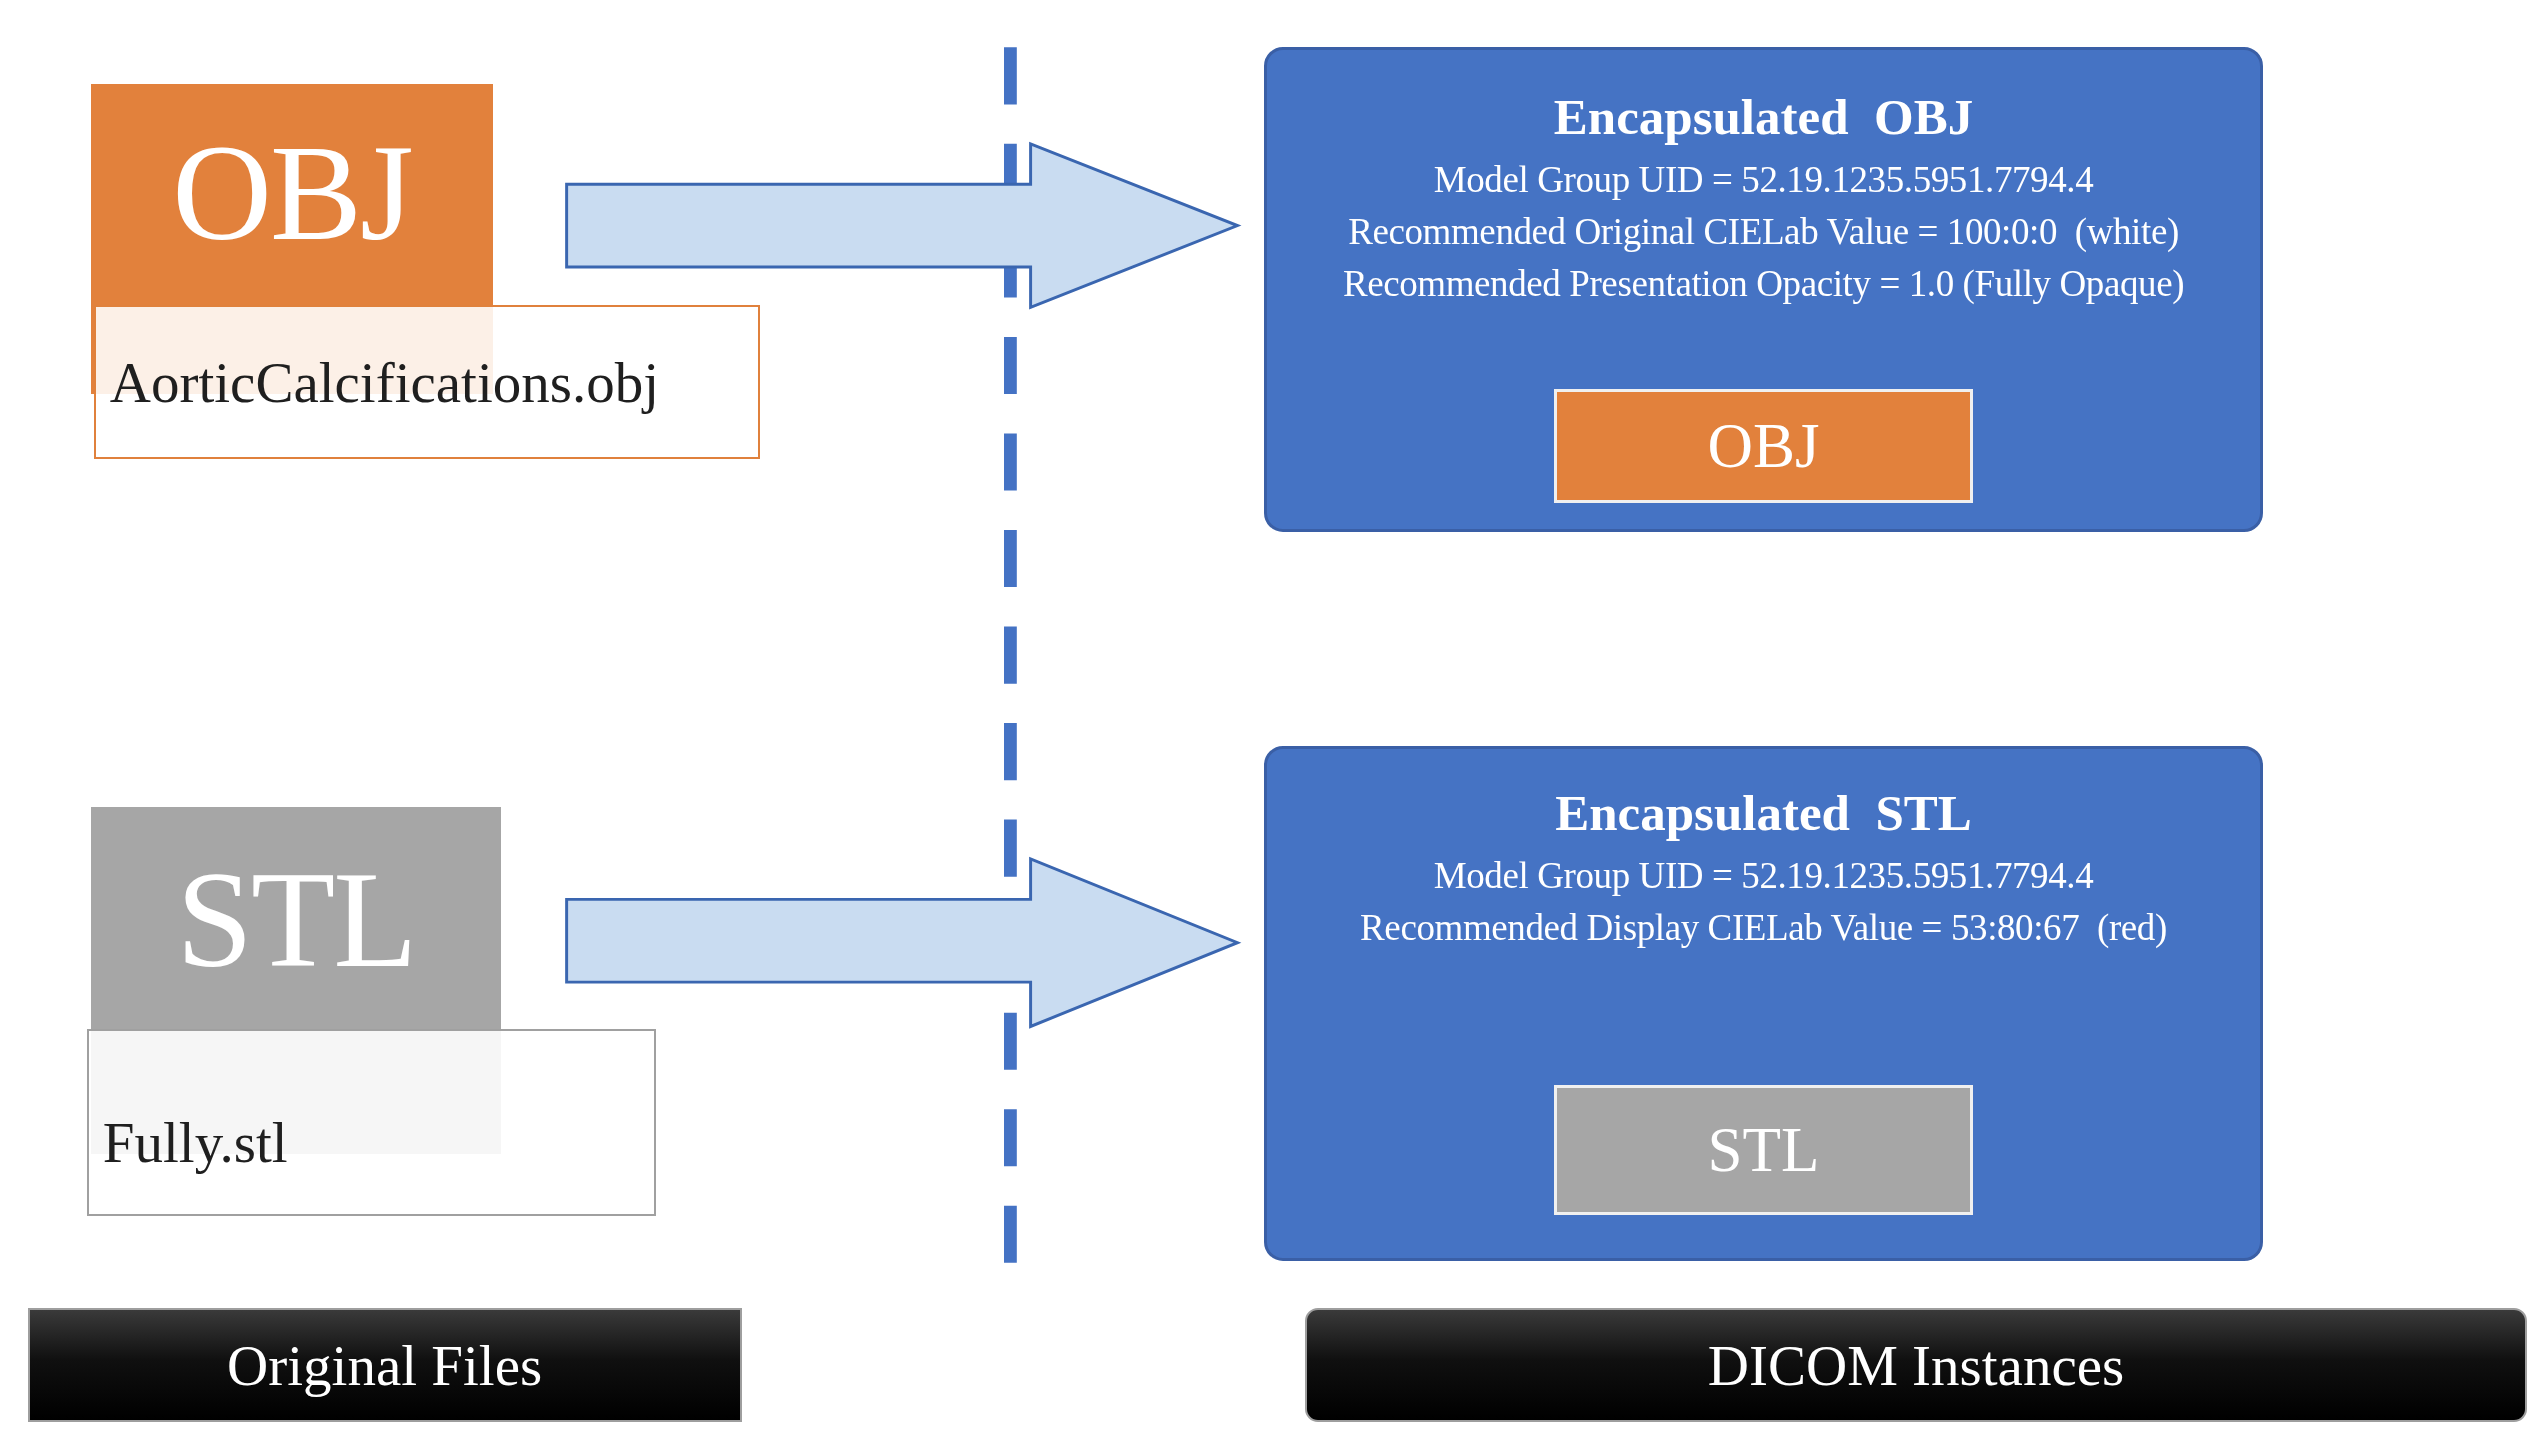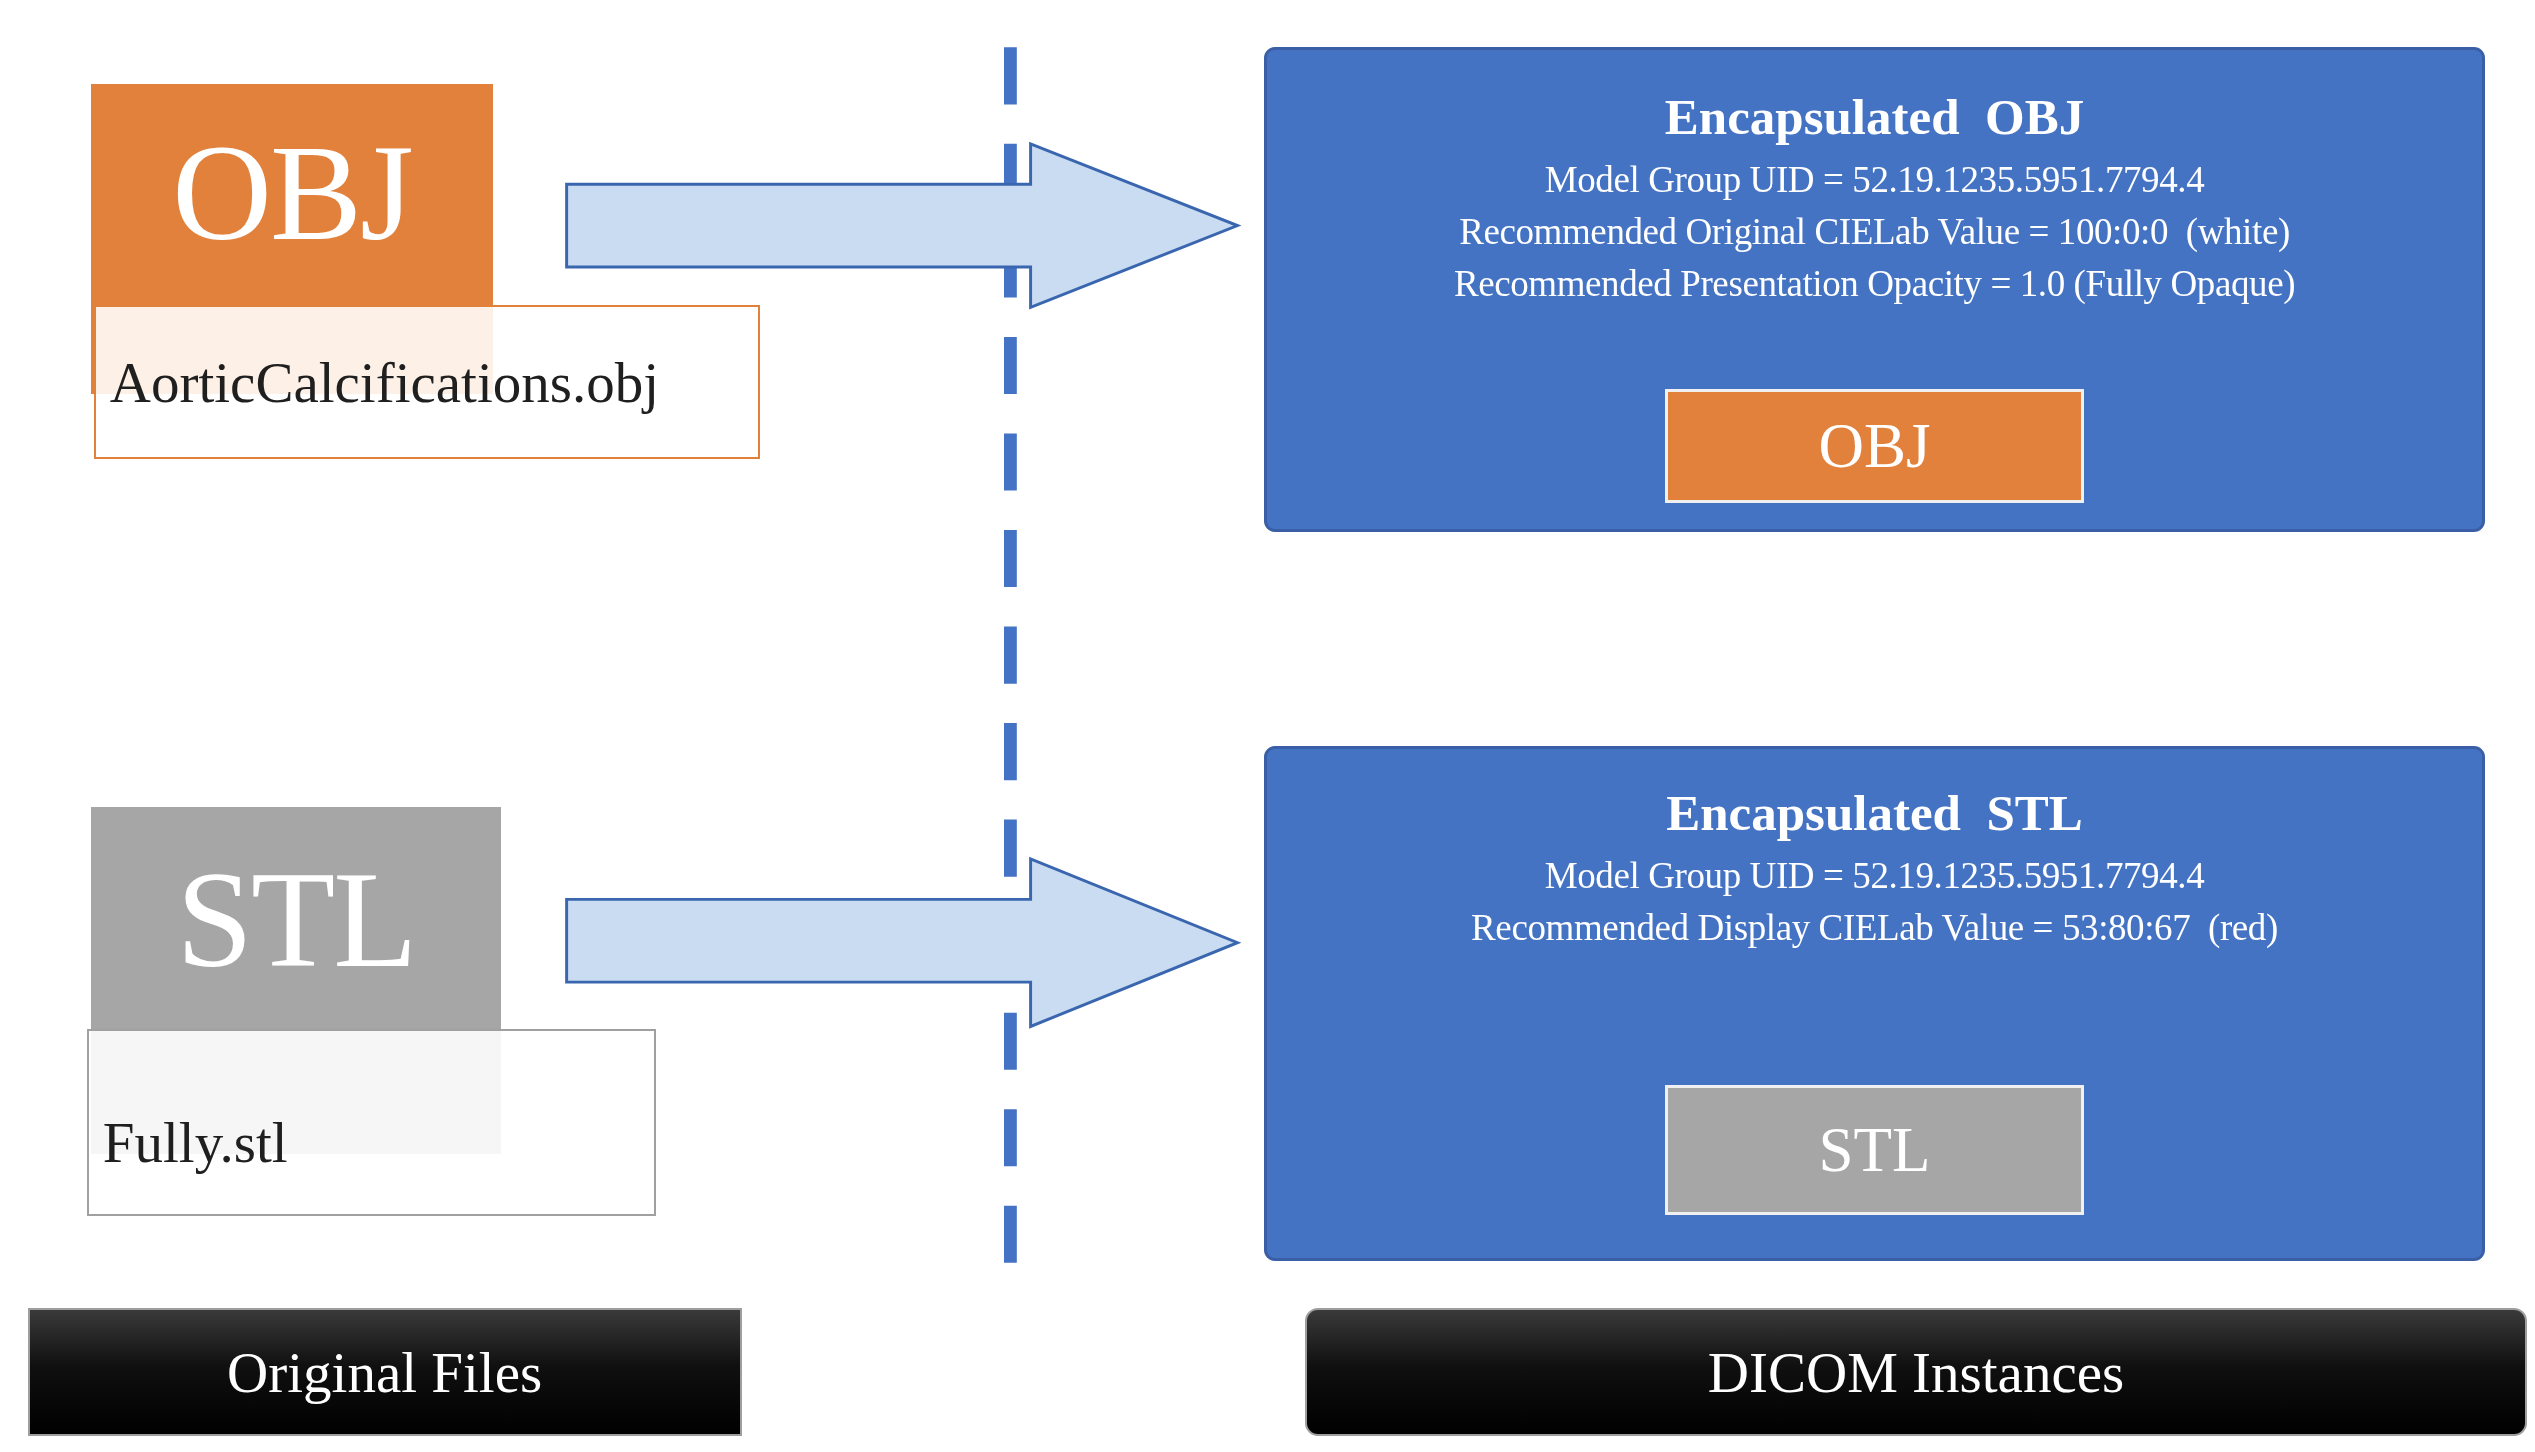--- a/index.html
+++ b/index.html
@@ -72,24 +72,24 @@
     width: 569px; height: 187px;
     border: 2px solid var(--accent-gray-border);
     padding-top: 39px;
     background: rgba(255,255,255,0.90);
   }
 
   
   .dicom-card {
     position: absolute;
     left: 1264px;
-    width: 1221px;
+    width: 999px;
     background: var(--accent-blue);
     border: 3px solid var(--accent-blue-border);
-    border-radius: 11px;
+    border-radius: 19px;
     box-sizing: border-box;
     color: #ffffff;
     display: flex;
     flex-direction: column;
     align-items: center;
     z-index: 1;
   }
   .dicom-card.card-obj { top: 47px;  height: 485px; padding-top: 39px; }
   .dicom-card.card-stl { top: 746px; height: 515px; padding-top: 36px; }
 
@@ -125,21 +125,21 @@
   .card-stl .card-badge {
     height: 130px;
     background: var(--accent-gray);
     margin-bottom: 43px;
   }
 
   
   .section-bar {
     position: absolute;
     top: 1308px;
-    height: 128px;
+    height: 114px;
     background: linear-gradient(180deg, #3a3a3a 0%, #101010 45%, #000000 100%);
     border: 2px solid #9e9e9e;
     box-sizing: border-box;
     display: flex;
     align-items: center;
     justify-content: center;
     color: #ffffff;
     font-size: 57px;
   }
   .section-bar.left  { left: 27.6px;   width: 714px; }

